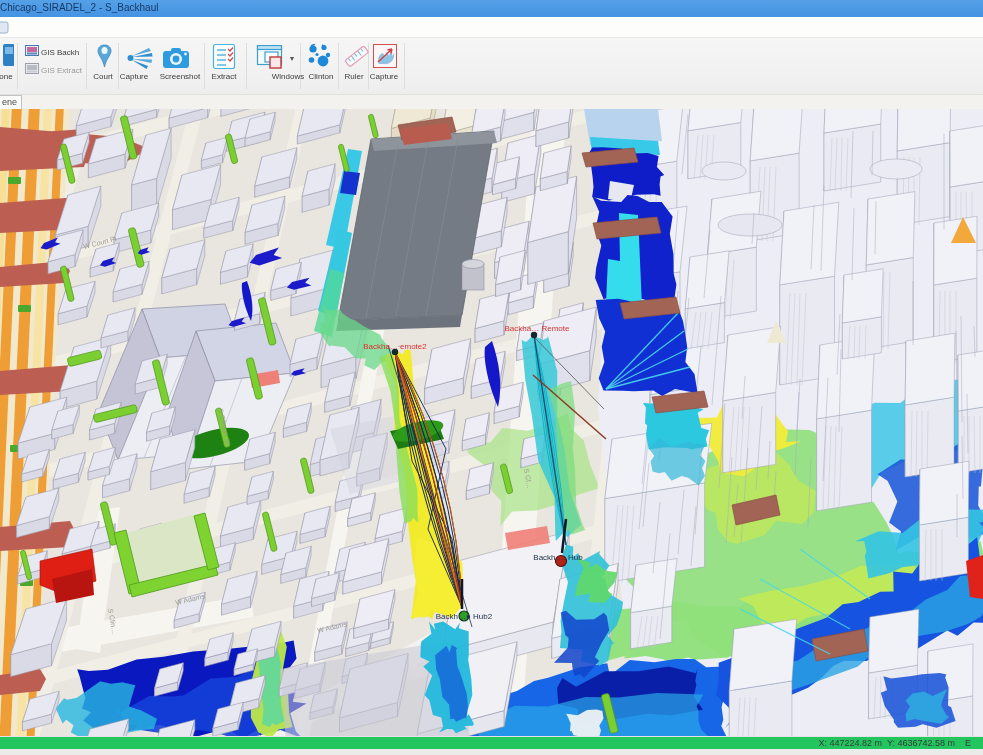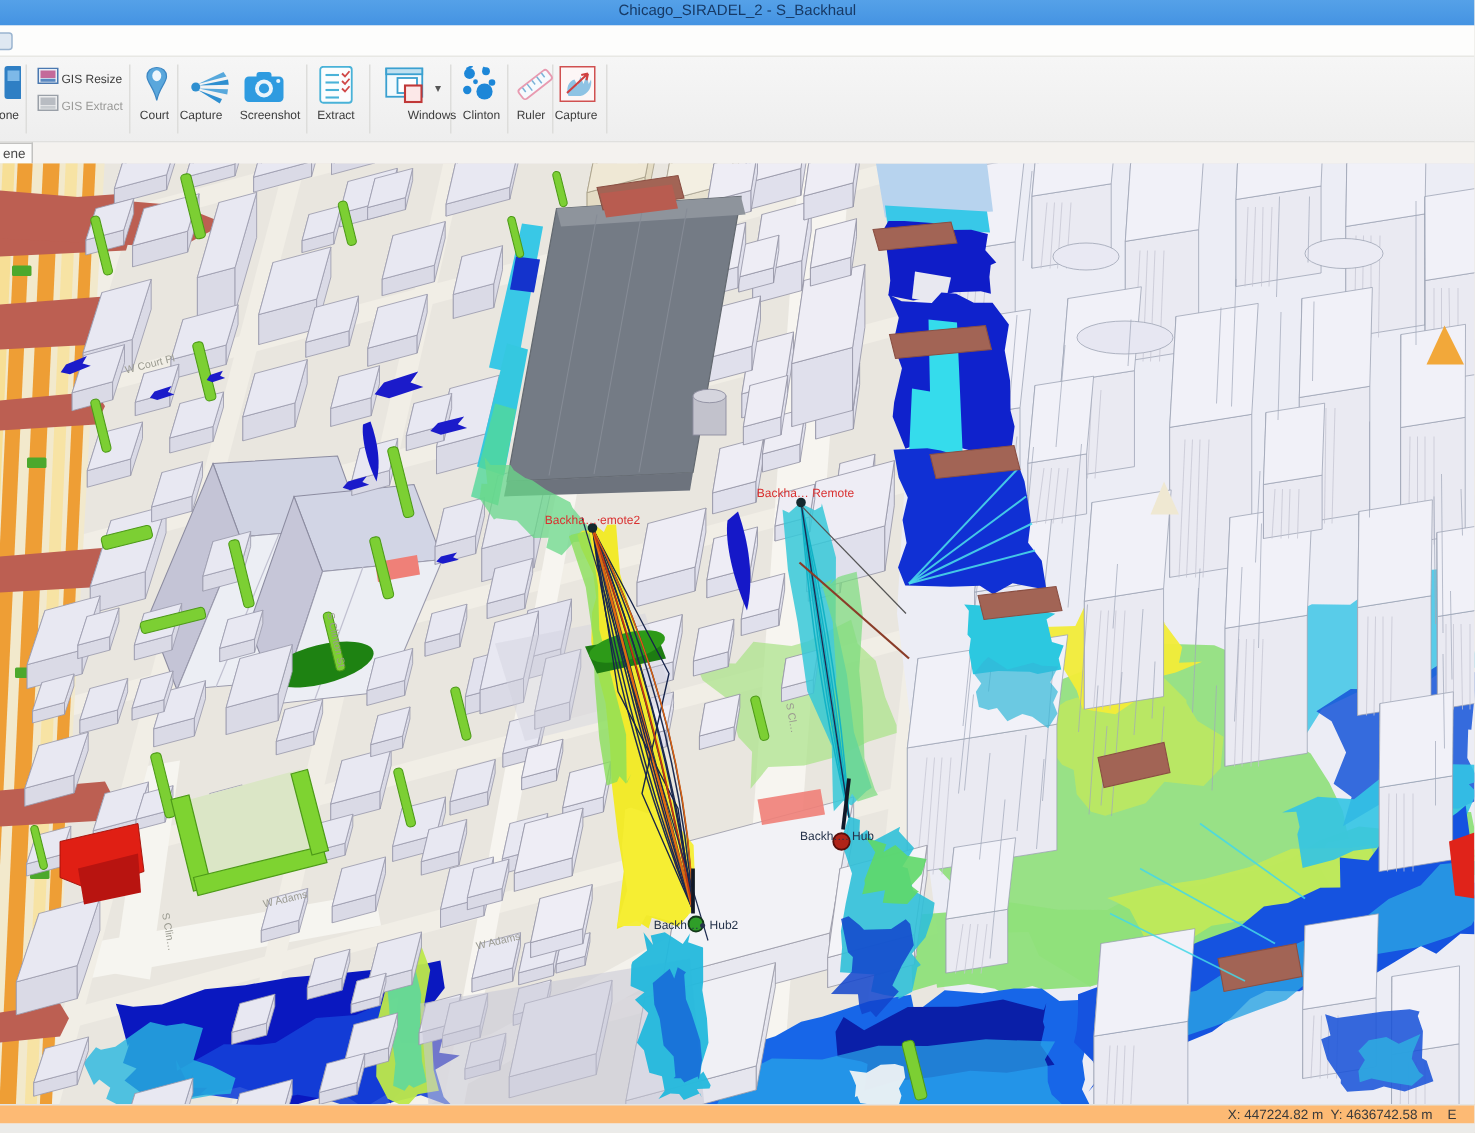--- a/index.html
+++ b/index.html
@@ -1,24 +1,24 @@
 <!DOCTYPE html>
 <html><head><meta charset="utf-8"><style>
 *{margin:0;padding:0;box-sizing:border-box}
 body{width:983px;height:755px;overflow:hidden;font-family:"Liberation Sans",sans-serif;background:#f0f0f0;position:relative}
 .titlebar{position:absolute;left:0;top:0;width:983px;height:17px;background:linear-gradient(#55a1e8,#4493e2);
- color:#173a66;font-size:10px;text-align:center;line-height:16px;}
+ color:#173a66;font-size:10px;text-align:left;line-height:16px;}
 .menurow{position:absolute;left:0;top:17px;width:983px;height:21px;background:#fdfdfc;border-bottom:1px solid #e8e8e4}
 .toolbar{position:absolute;left:0;top:38px;width:983px;height:57px;background:linear-gradient(#f6f6f6,#eeeeee);border-bottom:1px solid #e0e0de}
 .tb-lbl{position:absolute;font-size:8px;color:#3c3c3c;text-align:center;white-space:nowrap}
 .tb-lbl.dis{color:#9a9a98}
 .sep{position:absolute;top:5px;width:1px;height:46px;background:#dddddb}
 .tabrow{position:absolute;left:0;top:95px;width:983px;height:14px;background:#f4f2ef}
 .tab{position:absolute;left:-8px;top:95px;width:30px;height:14px;background:#fbfbfa;border:1px solid #c2c2c0;border-bottom:none;font-size:9px;color:#4a4a4a;padding-left:9px;line-height:13px}
-.statusbar{position:absolute;left:0;top:736px;width:983px;height:13px;background:#fdba74;border-top:1px solid #e4e4e2;font-size:9px;color:#3a3a3a}
+.statusbar{position:absolute;left:0;top:736px;width:983px;height:13px;background:#22c55e;border-top:1px solid #e4e4e2;font-size:9px;color:#3a3a3a}
 .statustxt{position:absolute;right:12px;top:1px}
 .statusfoot{position:absolute;left:0;top:749px;width:983px;height:6px;background:#ebebe9}
 .scene{position:absolute;left:0;top:109px;width:983px;height:627px;background:#e9e6df}
 </style></head><body>
 <div class="titlebar">Chicago_SIRADEL_2 - S_Backhaul</div>
 <div class="menurow"><svg width="20" height="21">
       <rect x="-4" y="5" width="12" height="11" rx="2" fill="#dfe8f2" stroke="#9ab4d0" stroke-width="1"></rect>
     </svg></div>
 <div class="toolbar">
     <svg style="position:absolute;left:-14px;top:4px" width="28" height="26" viewBox="0 0 26 26">
@@ -33,21 +33,21 @@
     <div class="sep" style="left:246px"></div>
     <div class="sep" style="left:300px"></div>
     <div class="sep" style="left:338px"></div>
     <div class="sep" style="left:368px"></div>
     <div class="sep" style="left:404px"></div>
     <svg style="position:absolute;left:24px;top:7px" width="28" height="26" viewBox="0 0 26 26">
       <rect x="0.5" y="0.5" width="13" height="10" fill="#e8eef6" stroke="#4a78b0"></rect>
       <rect x="2" y="2" width="10" height="5" fill="#c46a9a"></rect>
       <rect x="2" y="7.5" width="10" height="2" fill="#5a88c0"></rect>
     </svg>
-    <div class="tb-lbl" style="left:41px;top:10px;text-align:left">GIS Resize</div>
+    <div class="tb-lbl" style="left:41px;top:10px;text-align:left">GIS Backh</div>
     <svg style="position:absolute;left:24px;top:25px" width="28" height="26" viewBox="0 0 26 26">
       <rect x="0.5" y="0.5" width="13" height="10" fill="#ecedee" stroke="#9aa0a8"></rect>
       <rect x="2" y="2" width="10" height="5" fill="#b8bcc2"></rect>
       <rect x="2" y="7.5" width="10" height="2" fill="#c8ccd0"></rect>
     </svg>
     <div class="tb-lbl dis" style="left:41px;top:28px;text-align:center">GIS Extract</div>
     <svg style="position:absolute;left:94px;top:6px" width="28" height="26" viewBox="0 0 26 26">
       <path d="M9.5 1 C13.5 1 16 3.5 16 7 C16 11 11 15 9.5 23 C8 15 3 11 3 7 C3 3.5 5.5 1 9.5 1 Z" fill="#5aa7dc" stroke="#3c86c2" stroke-width="0.8"></path>
       <ellipse cx="9.5" cy="6.5" rx="3" ry="3.6" fill="#eef6fc"></ellipse>
     </svg>

